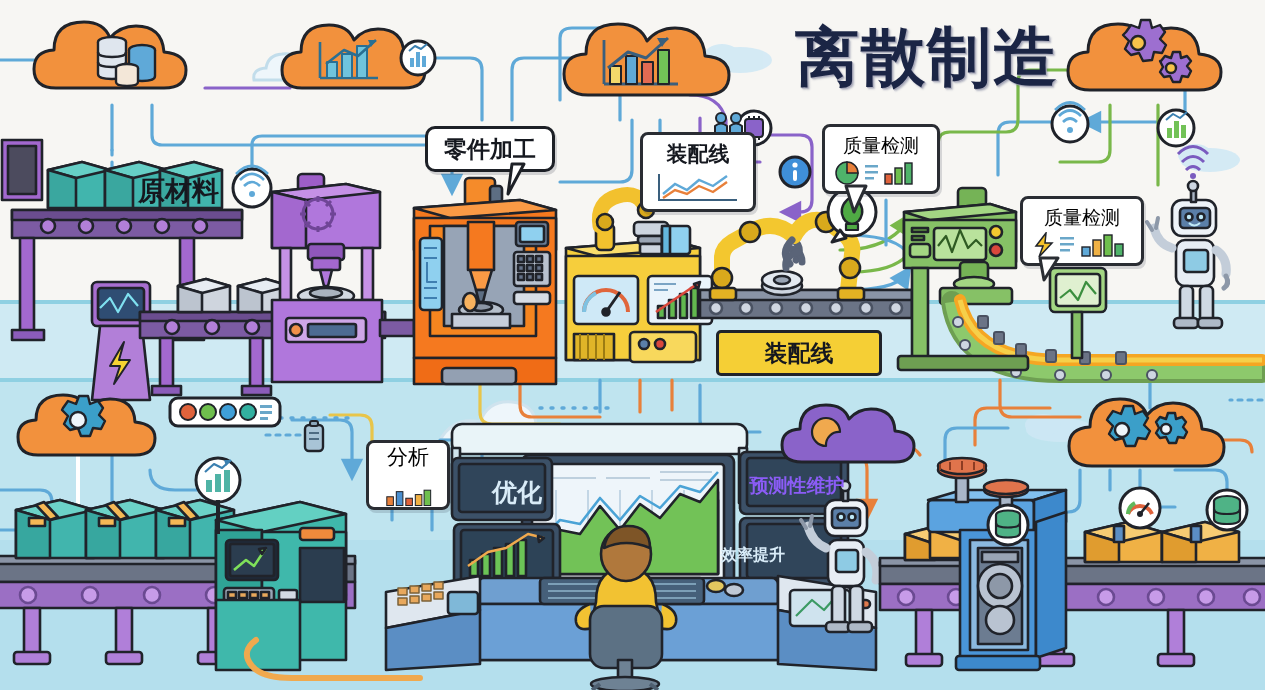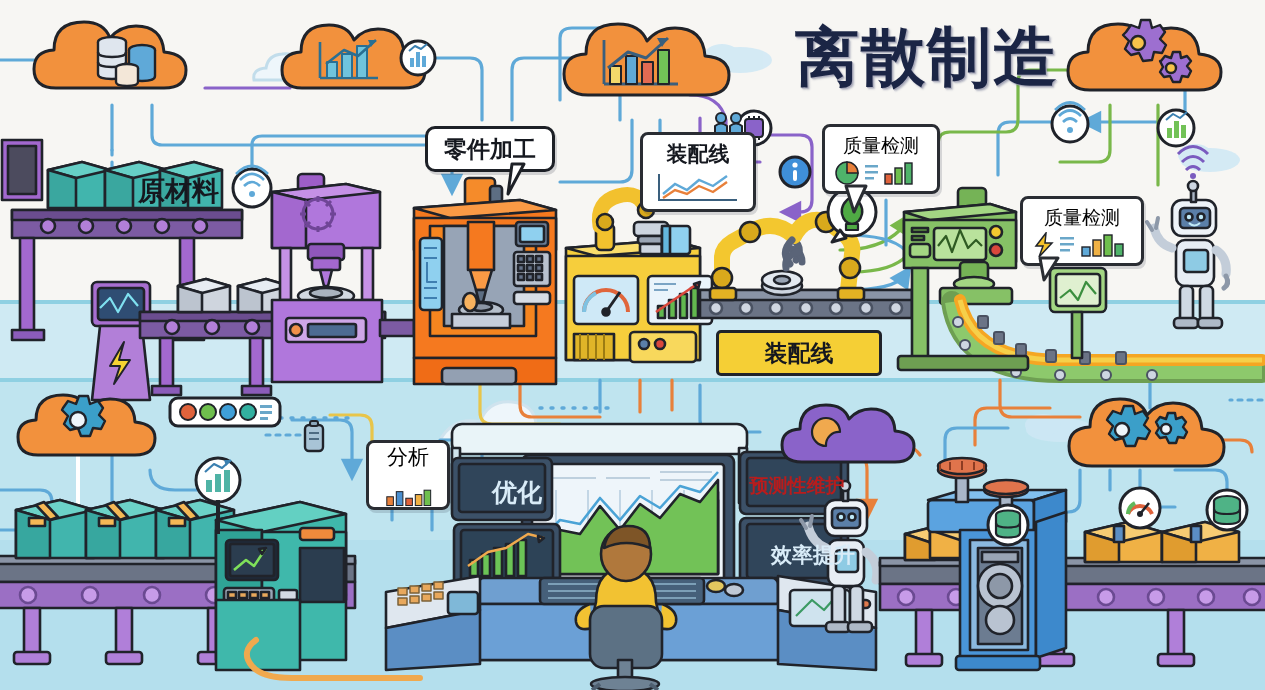--- a/index.html
+++ b/index.html
@@ -987,16 +987,16 @@
         <rect x="17" y="5" width="9" height="19" fill="#4a8fd0"></rect>
         <rect x="30" y="14" width="9" height="10" fill="#e0633c"></rect>
         <rect x="43" y="9" width="9" height="15" fill="#f0b145"></rect>
         <rect x="55" y="3" width="9" height="21" fill="#6fbf4e"></rect>
       </g>
     </svg>
   </div>
 
 
   <div class="scr" style="left:452px;top:458px;width:100px;height:62px;font-size:25px;color:#d9ecf8;background:transparent;border-color:transparent;margin-left:12px;">优化</div>
-  <div class="scr" style="left:740px;top:452px;width:108px;height:62px;font-size:19px;color:#b91c1c;background:transparent;border-color:transparent;">预测性维护</div>
-  <div class="scr" style="left:756px;top:518px;width:108px;height:68px;font-size:21px;color:#d9ecf8;background:transparent;border-color:transparent;">效率提升</div>
+  <div class="scr" style="left:740px;top:452px;width:108px;height:62px;font-size:19px;color:#8b5cf6;background:transparent;border-color:transparent;">预测性维护</div>
+  <div class="scr" style="left:696px;top:518px;width:108px;height:68px;font-size:16px;color:#d9ecf8;background:transparent;border-color:transparent;">效率提升</div>
 
 </div>
 
 </body></html>

